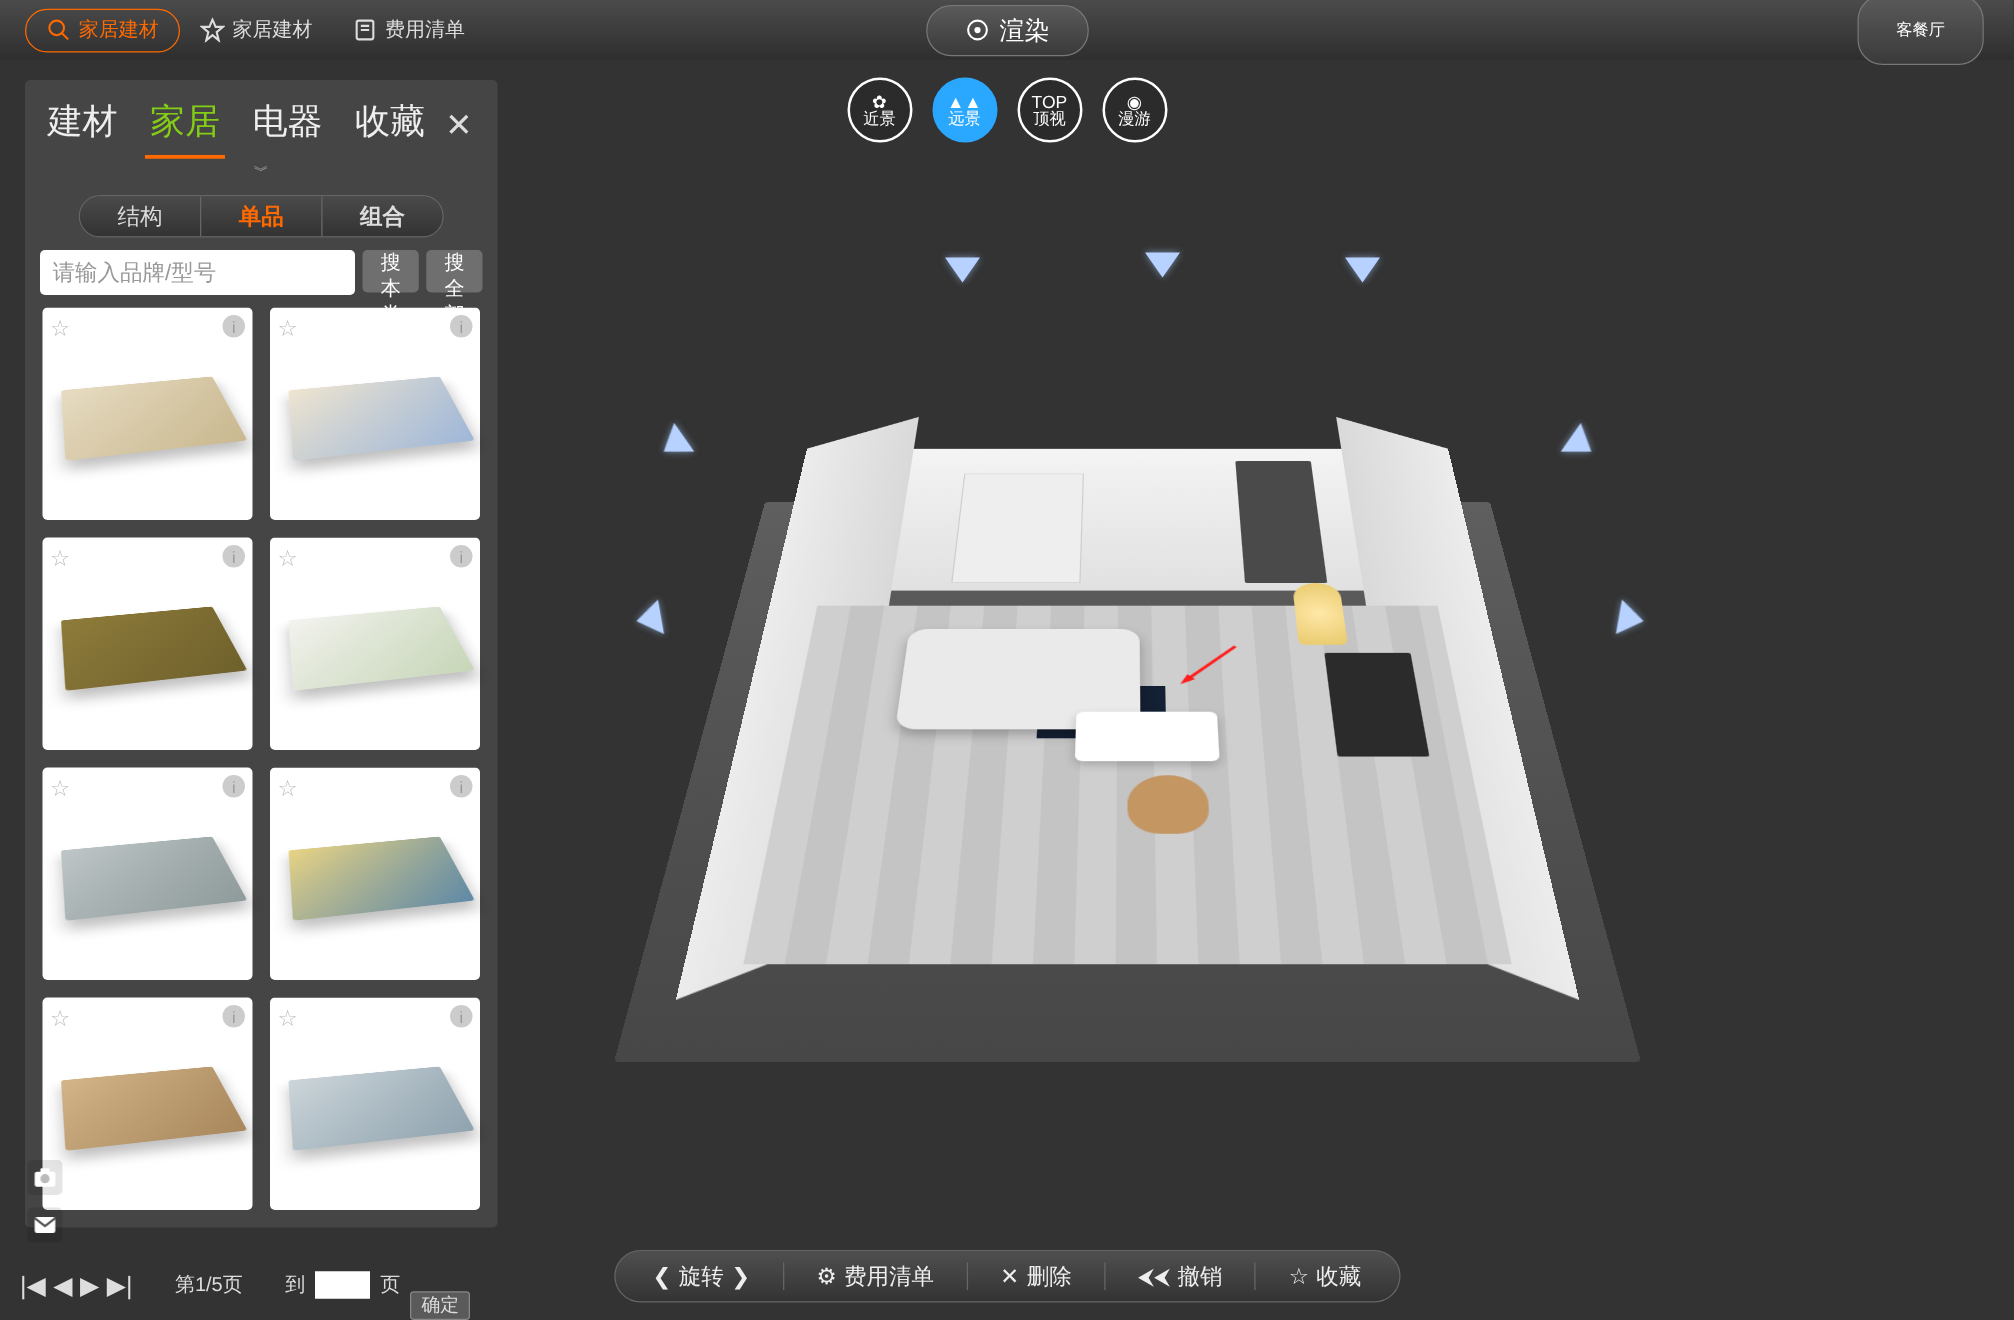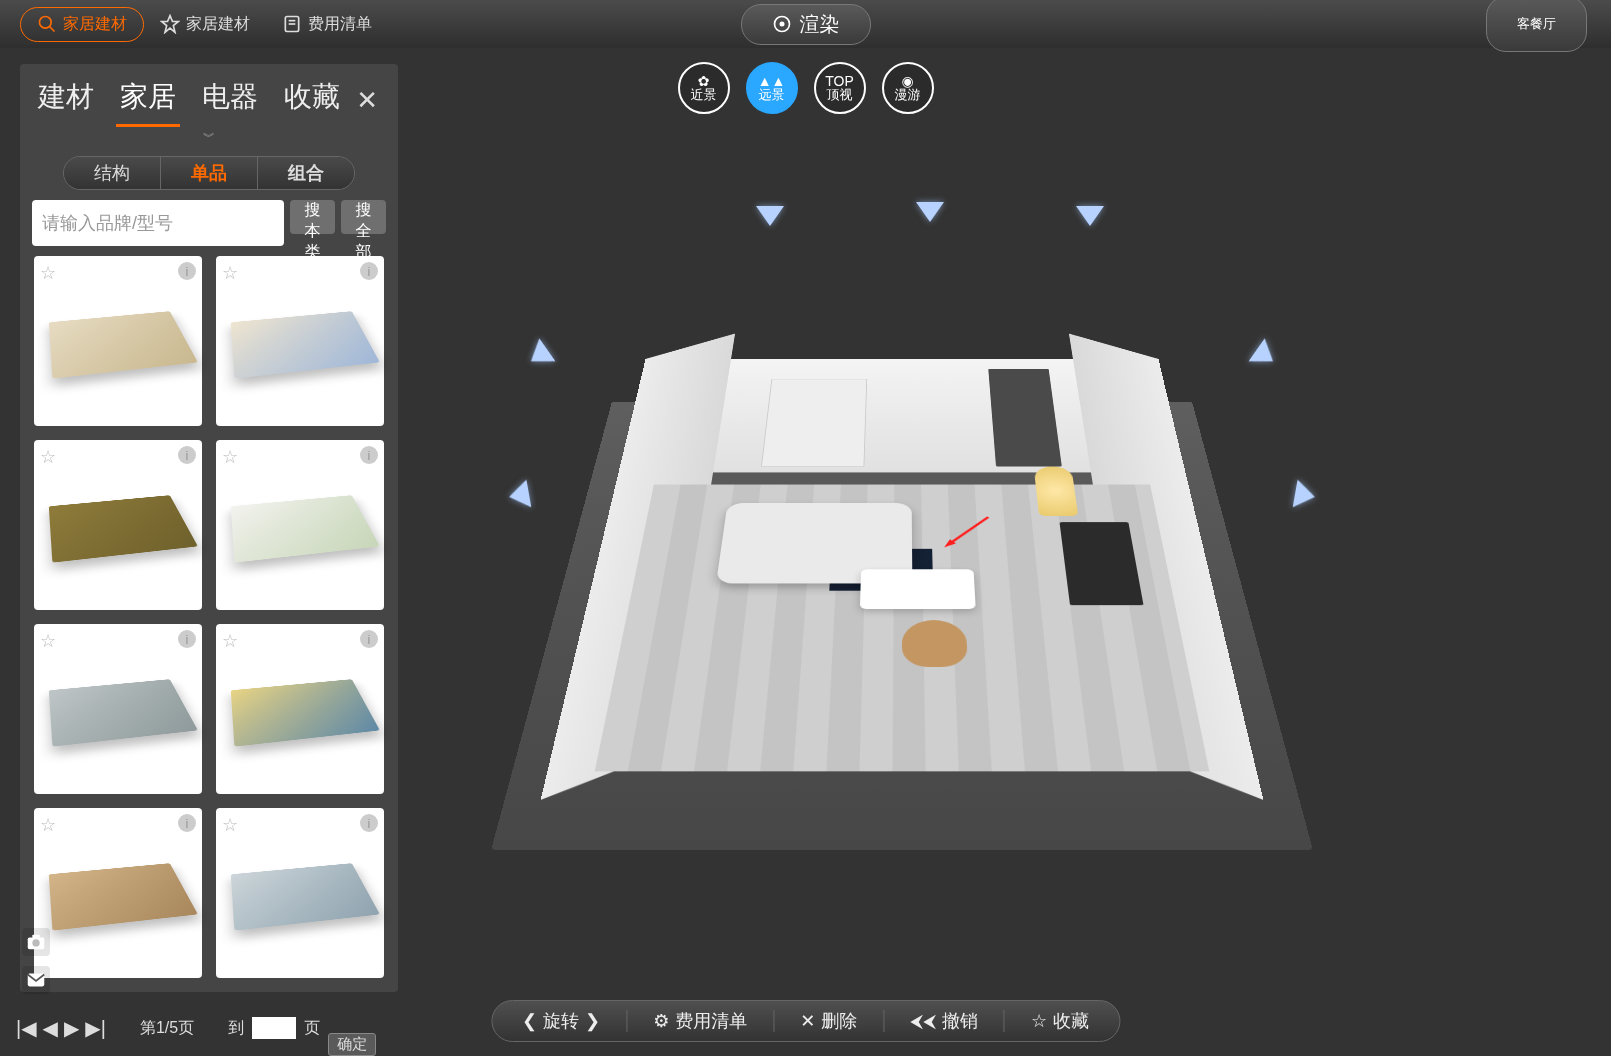--- a/index.html
+++ b/index.html
@@ -16,32 +16,32 @@
 .top-center { position: absolute; left: 50%; transform: translateX(-50%); font-family: Liberation Serif, serif; }
 .render-btn { display: inline-flex; align-items: center; gap: 8px; background: linear-gradient(#5a5a5a,#3a3a3a); border: 1px solid #777; border-radius: 20px; padding: 6px 30px; font-size: 20px; cursor: pointer; }
 .top-right { position: absolute; right: 24px; }
 .room-btn { background: linear-gradient(#5a5a5a,#3a3a3a); border: 1px solid #777; border-radius: 20px; padding: 18px 30px; font-size: 13px; cursor: pointer; }
 
 
 .side-panel { position: absolute; top: 64px; left: 20px; width: 378px; background: #454545; border-radius: 4px; padding-bottom: 0; }
 .side-head { display: flex; align-items: center; padding: 10px 14px 0 14px; }
 .side-tabs { display: flex; gap: 18px; flex: 1; }
 .side-tab { font-size: 28px; padding: 4px 4px 8px 4px; color: #eee; cursor: pointer; }
-.side-tab.active { color: #ffffff; border-bottom: 3px solid #ff6a00; }
+.side-tab.active { color: #84cc16; border-bottom: 3px solid #ff6a00; }
 .close-x { font-size: 26px; color: #ddd; cursor: pointer; padding: 0 6px; }
 .chevron-bar { text-align: center; color: #999; font-size: 12px; margin-top: 2px; }
 
 .subseg { display: flex; justify-content: center; margin: 10px 0; }
 .seg { display: flex; border: 1px solid #666; border-radius: 20px; overflow: hidden; }
 .seg-item { padding: 4px 30px; font-size: 18px; color: #ddd; cursor: pointer; background: linear-gradient(#4a4a4a,#333); }
 .seg-item + .seg-item { border-left: 1px solid #666; font-weight: bold; }
 .seg-item.active { color: #ff6a00; }
 
 .search-row { display: flex; gap: 6px; padding: 0 12px 10px 12px; }
-.search-input { flex: 1; height: 46px; padding: 0 10px; font-size: 18px; border: none; border-radius: 4px; background: #fff; color: #333; }
+.search-input { flex: 1; height: 36px; padding: 0 10px; font-size: 18px; border: none; border-radius: 4px; background: #fff; color: #333; }
 .search-input::placeholder { color: #999; }
 .search-btn { background: #6f6f6f; color: #fff; border: none; padding: 0 10px; font-size: 16px; border-radius: 4px; cursor: pointer; height: 34px; }
 
 .items-grid { display: grid; grid-template-columns: 1fr 1fr; gap: 14px; padding: 0 14px 14px 14px; max-height: 760px; overflow: hidden; }
 .item-card { position: relative; background: #fff; border-radius: 4px; height: 170px; display: flex; align-items: center; justify-content: center; }
 .thumb-rug { width: 80%; height: 55%; transform: perspective(400px) rotateX(55deg) rotateZ(-10deg); border-radius: 3px; }
 .star-small { position: absolute; top: 6px; left: 6px; color: #bbb; font-size: 18px; }
 .info-small { position: absolute; top: 6px; right: 6px; width: 18px; height: 18px; border-radius: 50%; background: #ccc; color: #999; font-size: 13px; display: flex; align-items: center; justify-content: center; }
 
 .pager { position: absolute; left: 16px; right: 16px; bottom: 10px; height: 36px; display: flex; align-items: center; gap: 8px; color: #ddd; font-size: 16px; }

